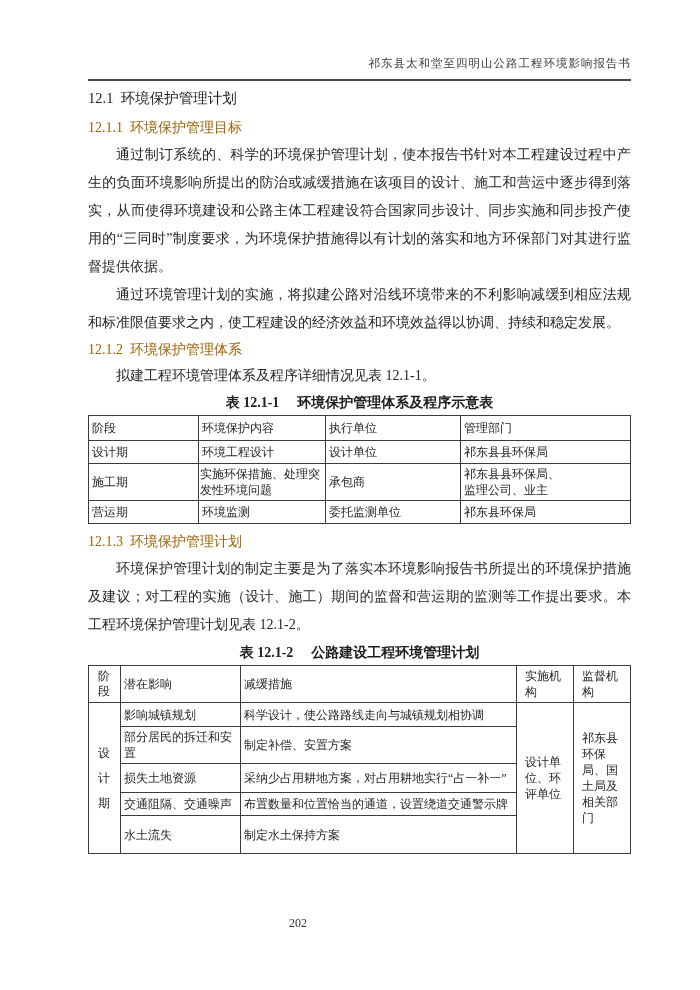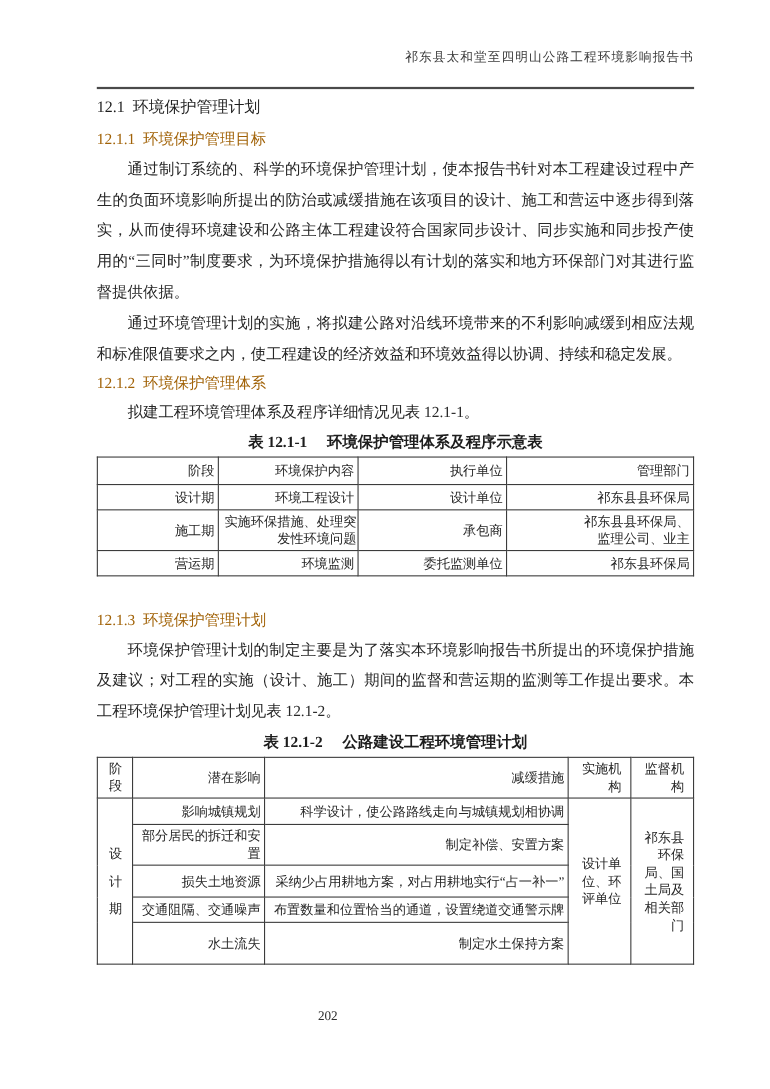--- a/index.html
+++ b/index.html
@@ -3,35 +3,35 @@
 <meta charset="utf-8">
 <style>
   html,body{margin:0;padding:0;}
   body{
     width:700px;height:990px;background:#ffffff;position:relative;
     font-family:"Liberation Serif","DejaVu Serif",serif;
     color:#262626;
   }
   .content{position:absolute;left:88px;top:0;width:543px;}
   .doc-header{
-    margin-top:44px;text-align:right;font-size:11.5px;color:#3a3a3a;
-    padding-bottom:20px;border-bottom:2px solid #4a4a4a;letter-spacing:1px;
+    margin-top:56px;text-align:right;font-size:11.5px;color:#3a3a3a;
+    padding-bottom:8px;border-bottom:2px solid #4a4a4a;letter-spacing:1px;
   }
   .h1{margin-top:12px;line-height:22px;font-size:15.5px;font-weight:bold;color:#1d1d1d;white-space:pre-wrap;}
   .h2{margin-top:6px;line-height:22px;font-size:14.5px;font-weight:normal;color:#1d1d1d;white-space:pre-wrap;}
   .h3{margin-top:6px;line-height:26px;font-size:14px;font-weight:normal;color:#a16207;white-space:pre-wrap;}
   .h3.plain{margin-top:0;}
-  .h3.after-table{margin-top:28px;}
+  .h3.after-table{margin-top:5px;}
   p.body{margin:0;font-size:14px;line-height:28px;text-align:justify;text-indent:28px;color:#262626;}
   p.body.short{line-height:26px;}
   .caption{margin:2px 0 0;text-align:center;font-weight:bold;font-size:14px;line-height:24px;color:#1d1d1d;}
   .cap-gap{display:inline-block;width:18px;}
   table{border-collapse:collapse;width:543px;table-layout:fixed;font-size:12px;color:#262626;margin:0 auto;}
   .t1,.t2{border:1.5px solid #2b2b2b;}
-  td,th{border:1px solid #3c3c3c;text-align:right;vertical-align:middle;
+  td,th{border:1px solid #3c3c3c;text-align:left;vertical-align:middle;
         padding:2px 3px;font-weight:normal;line-height:16px;}
   .t1 tr.hrow{height:25px;}
   .t1 tr{height:23px;}
   .t1 tr.tall{height:32px;}
   .t1 td.wrap10{padding:2px 1px;}
   .t2 tr.hrow{height:34px;}
   .t2 tr.r1{height:24px;}
   .t2 tr.r2{height:32px;padding-left:44px;}
   .t2 tr.r3{height:29px;}
   .t2 tr.r4{height:23px;}

